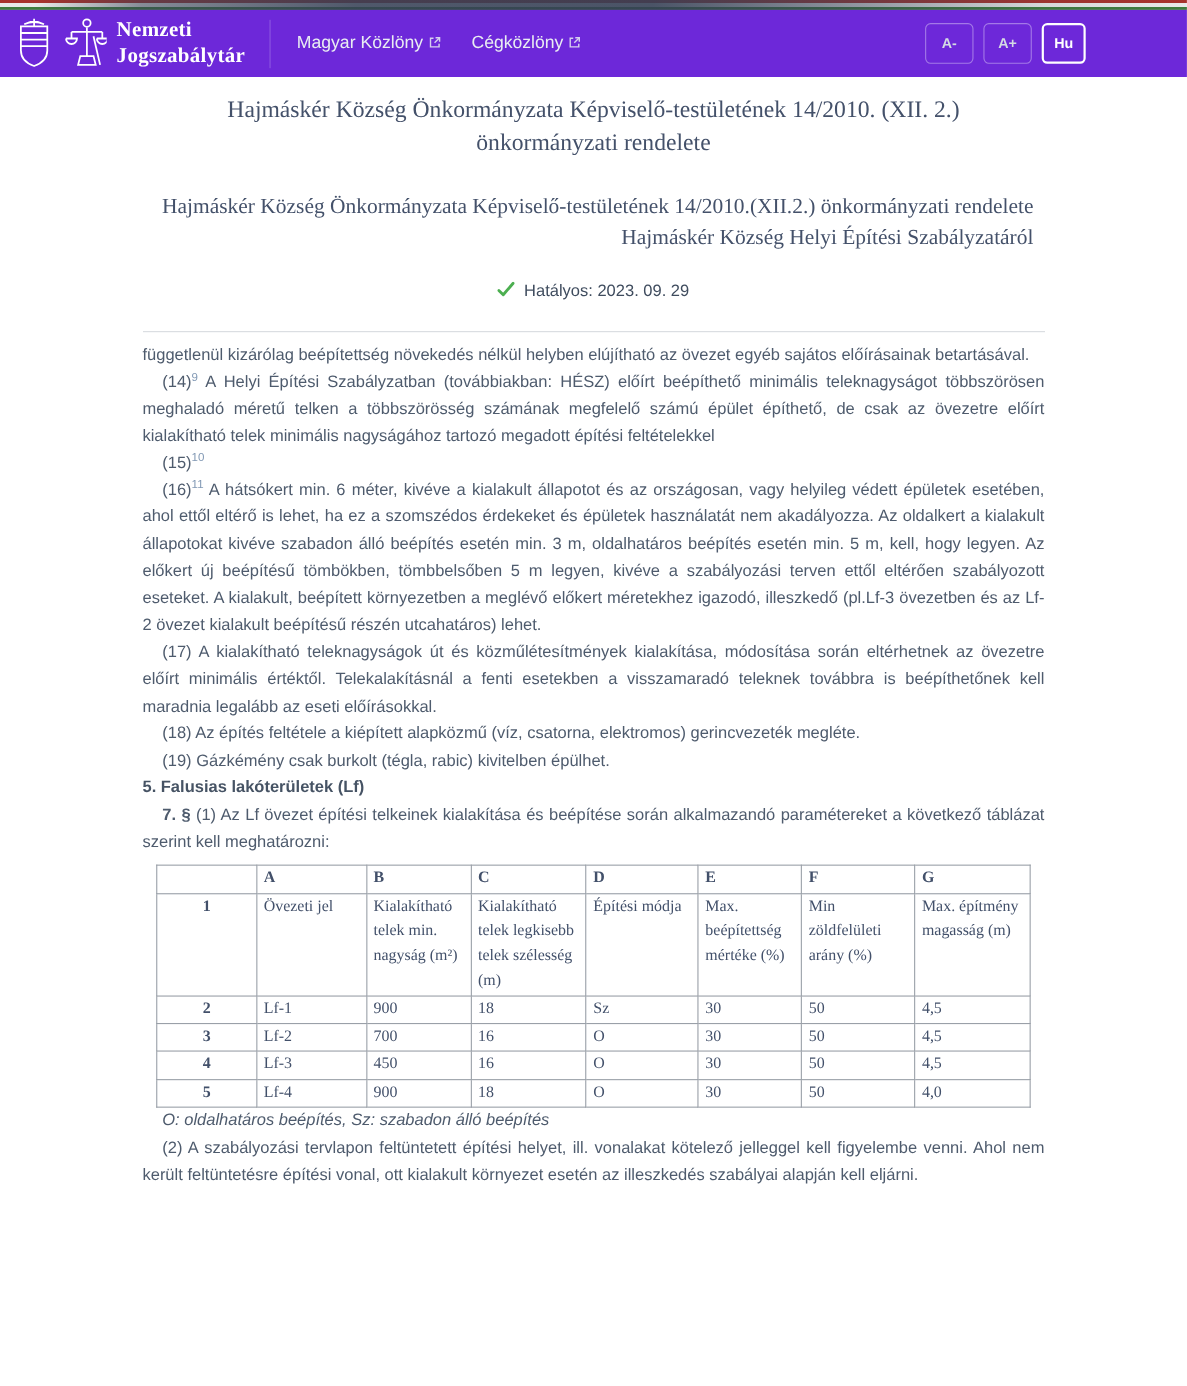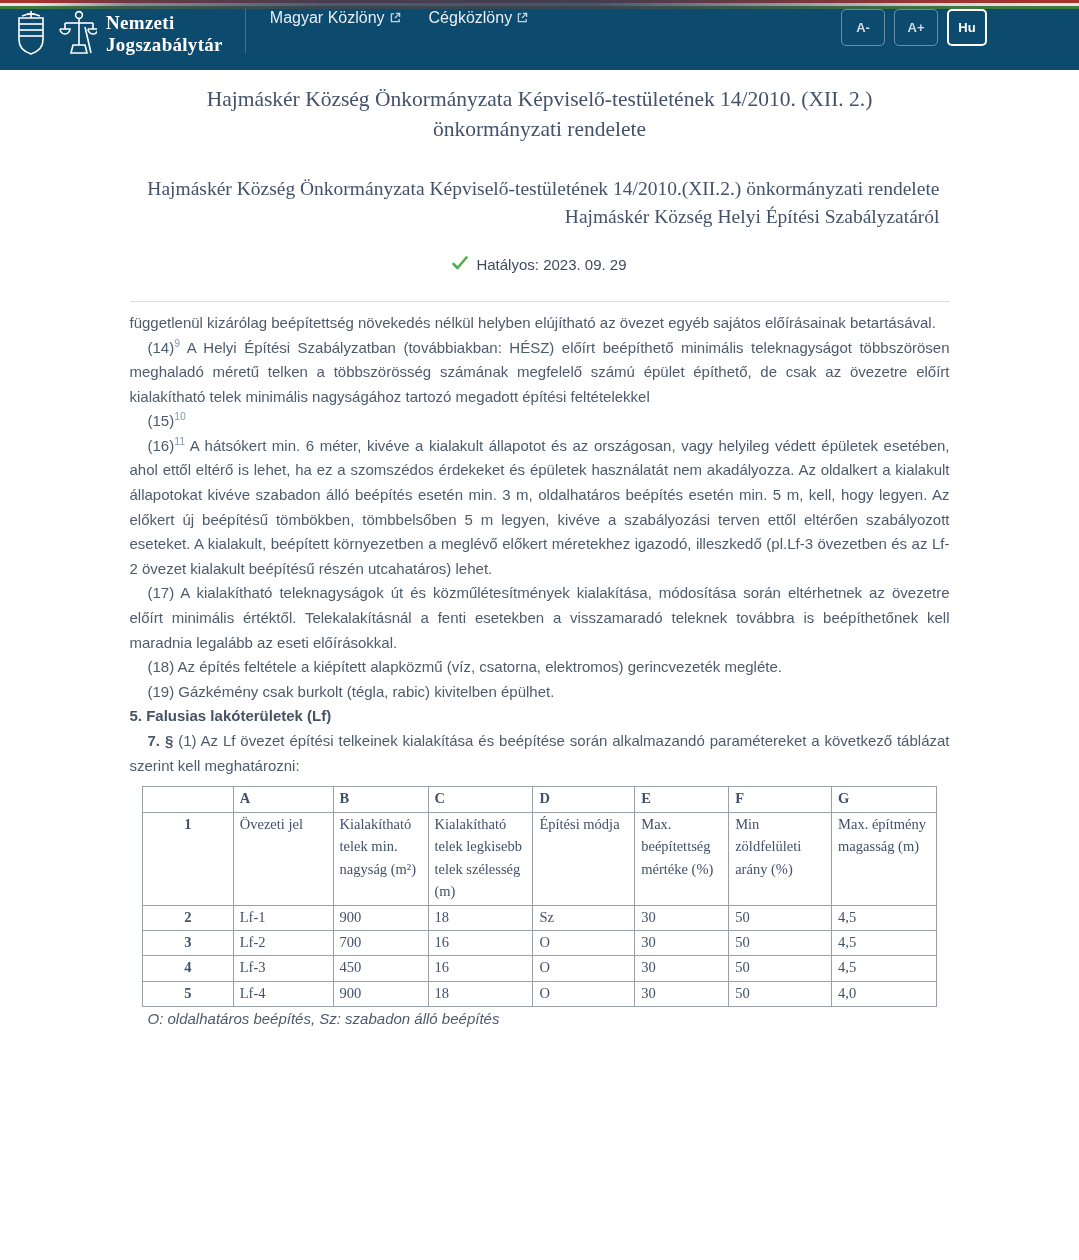--- a/index.html
+++ b/index.html
@@ -18,22 +18,22 @@
       linear-gradient(100deg,
         rgba(53,63,85,0) 0%, rgba(53,63,85,0) 3%,
         rgba(53,63,85,.55) 12%, rgba(53,63,85,.85) 30%,
         rgba(53,63,85,.88) 55%, rgba(53,63,85,.45) 74%,
         rgba(53,63,85,.1) 88%, rgba(53,63,85,0) 100%),
       linear-gradient(to bottom, #a8322c 0 34%, #e9e9e9 34% 67%, #3e7c3c 67% 100%);
   }
 
   
   .header {
-    height: 61px; background: #0c4a6e;
-    display: flex; align-items: flex-start;
+    height: 61px; background: #6d28d9;
+    display: flex; align-items: center;
     padding-left: 14px; color: #fff;
   }
   .brand { display: flex; align-items: center; gap: 9px; cursor: pointer; }
   .brand svg { display: block; }
   .brand-text {
     font-family: "Liberation Serif", serif;
     font-size: 19px; line-height: 1.18; color: #fff; letter-spacing: .3px;
     font-weight: 600; white-space: pre-line;
   }
   .hdr-divider { width: 1px; height: 44px; background: rgba(255,255,255,.22); margin: 0 24px 0 22px; }
@@ -273,17 +273,18 @@
           <td>O</td>
           <td>30</td>
           <td>50</td>
           <td>4,0</td>
         </tr>
       </tbody>
     </table>
 
     <p class="indent table-note">O: oldalhatáros beépítés, Sz: szabadon álló beépítés</p>
 
+    <p class="indent">(2) A szabályozási tervlapon feltüntetett építési helyet, ill. vonalakat kötelező jelleggel kell figyelembe venni. Ahol nem került feltüntetésre építési vonal, ott kialakult környezet esetén az illeszkedés szabályai alapján kell eljárni.</p>
 
   </div>
 
   <div class="bottom-space"></div>
 </div>
 
 </body></html>

